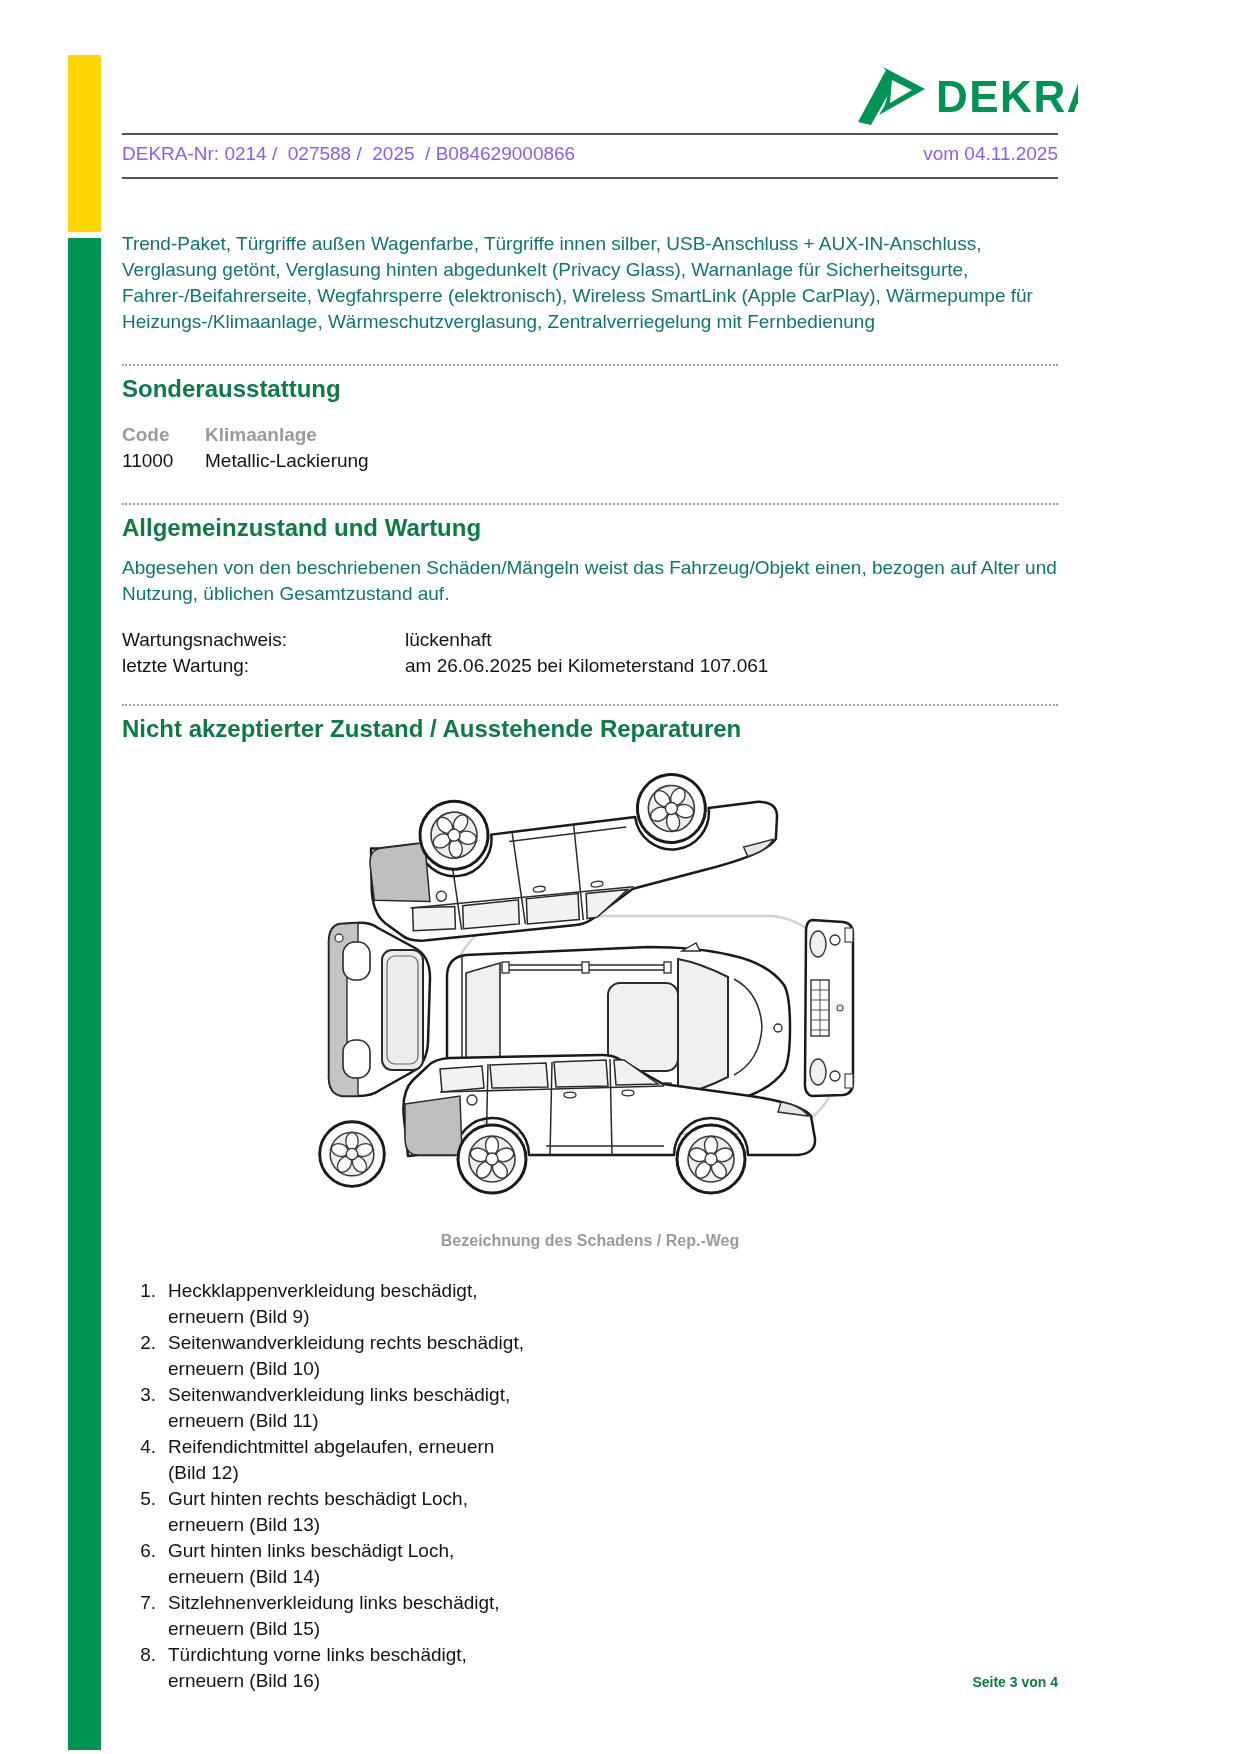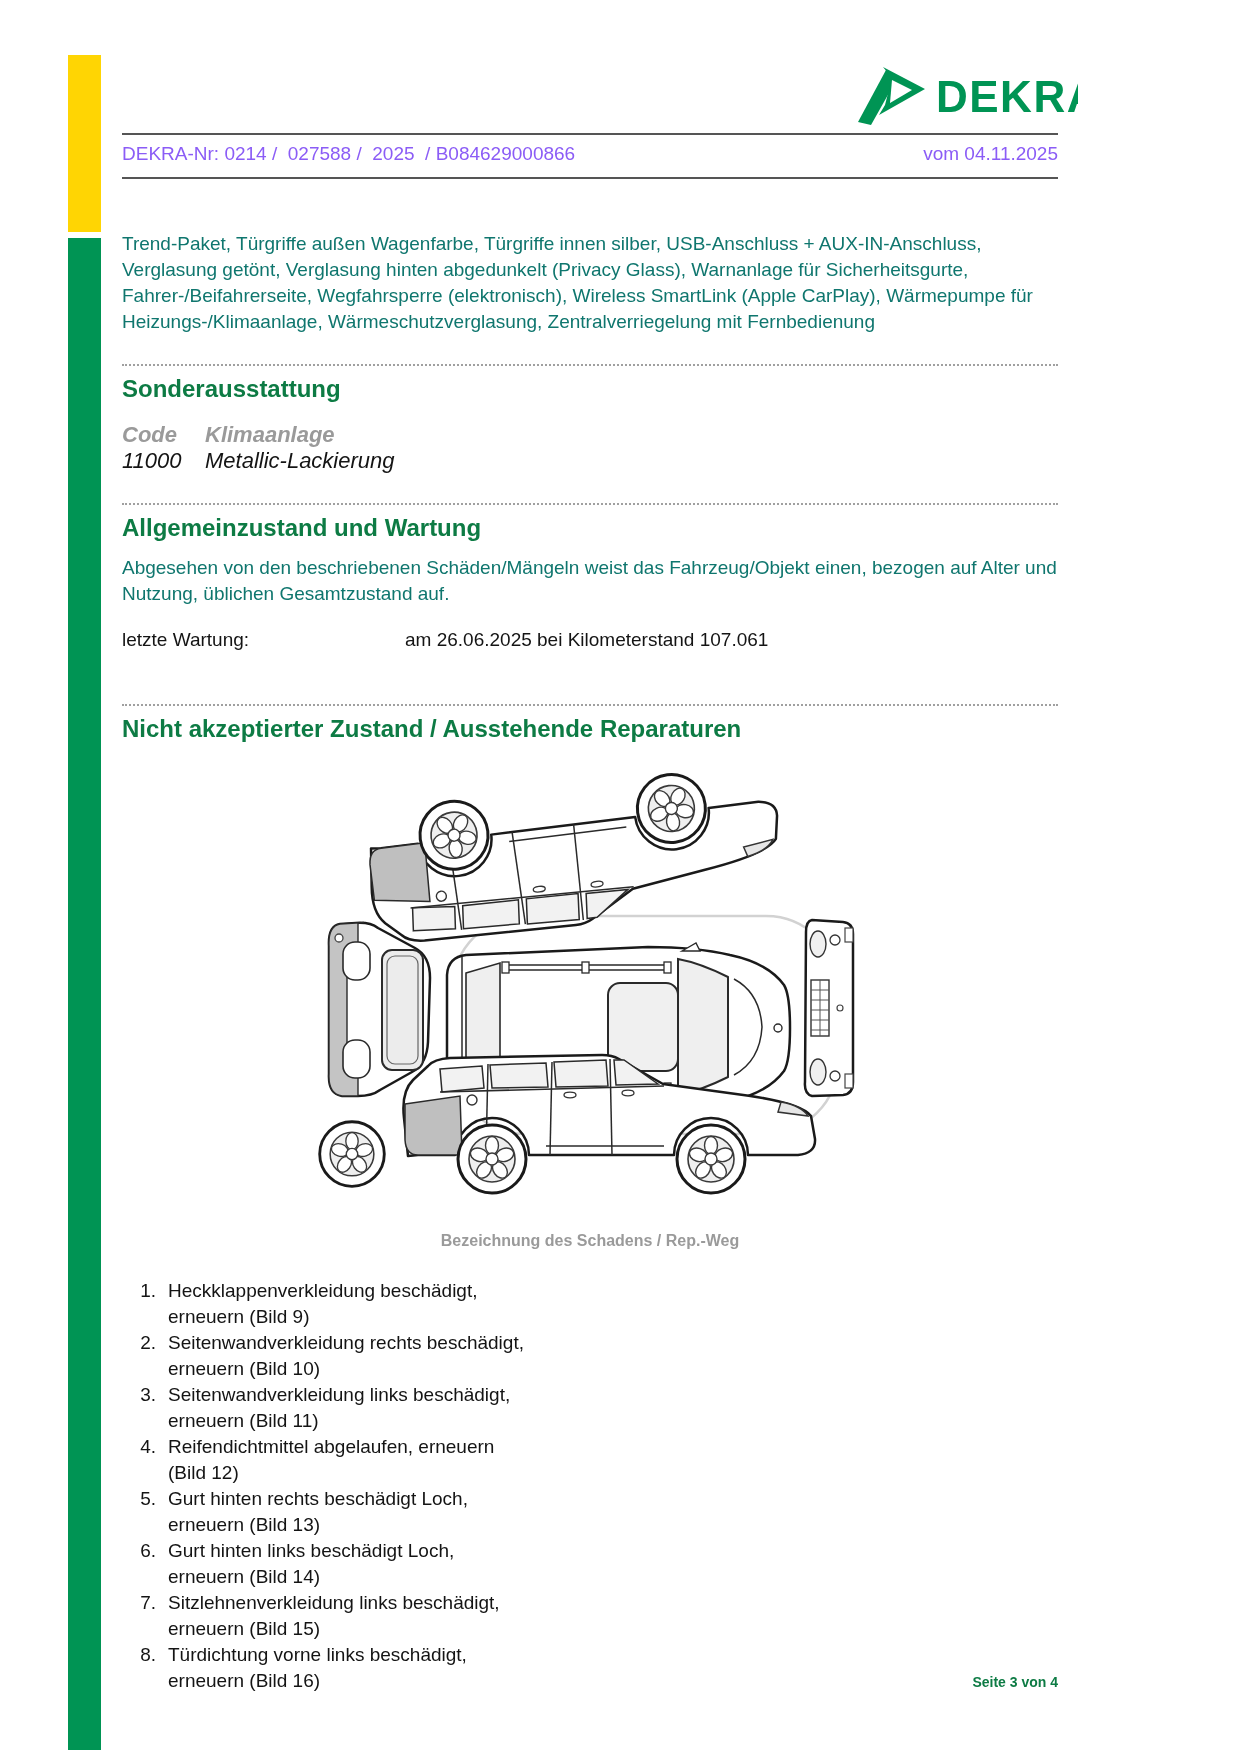--- a/index.html
+++ b/index.html
@@ -28,21 +28,21 @@
   .dotted{border-top:2px dotted #a0a0a0;height:0;}
 
   .hdr-row{display:flex;justify-content:space-between;font-size:19px;color:#8b5cf6;}
   .pre{white-space:pre;}
 
   .sec-title{font-size:24px;font-weight:bold;color:var(--green);}
   .gray-title{font-size:16px;font-weight:bold;color:var(--gray-head);text-align:center;}
 
   .body-text{font-size:19px;line-height:26px;color:#0f766e;}
 
-  .spec-table{font-size:22px;line-height:26px;font-style:italic;}
+  .spec-table{font-size:19px;line-height:26px;}
   .spec-table .row{display:flex;}
   .spec-table .c1{width:83px;}
   .spec-table .hd{color:var(--gray-head);font-weight:bold;}
 
   .kv .row{display:flex;font-size:19px;line-height:26px;}
   .kv .k{width:283px;}
 
   .dmg-list{list-style:none;font-size:19px;line-height:26px;}
   .dmg-list li{display:flex;margin:0 0 0 0;}
   .dmg-list .n{width:34px;text-align:right;margin-right:12px;flex:none;}
@@ -87,20 +87,24 @@
     <div class="row">
       <span class="c1">11000</span>
       <span>Metallic-Lackierung</span>
     </div>
   </div>
 
   <div class="abs content-x dotted" style="top:503px;"></div>
   <div class="abs content-x sec-title" style="top:514px;">Allgemeinzustand und Wartung</div>
   <div class="abs content-x body-text" style="top:555px;width:944px;">Abgesehen von den beschriebenen Schäden/Mängeln weist das Fahrzeug/Objekt einen, bezogen auf Alter und Nutzung, üblichen Gesamtzustand auf.</div>
   <div class="abs content-x kv" style="top:627px;">
+    <div class="row">
+      <span class="k">Wartungsnachweis:</span>
+      <span>lückenhaft</span>
+    </div>
     <div class="row">
       <span class="k">letzte Wartung:</span>
       <span>am 26.06.2025 bei Kilometerstand 107.061</span>
     </div>
   </div>
 
   <div class="abs content-x dotted" style="top:704px;"></div>
   <div class="abs content-x sec-title" style="top:715px;">Nicht akzeptierter Zustand / Ausstehende Reparaturen</div>
 
   <div class="abs" style="left:288px;top:768px;">

